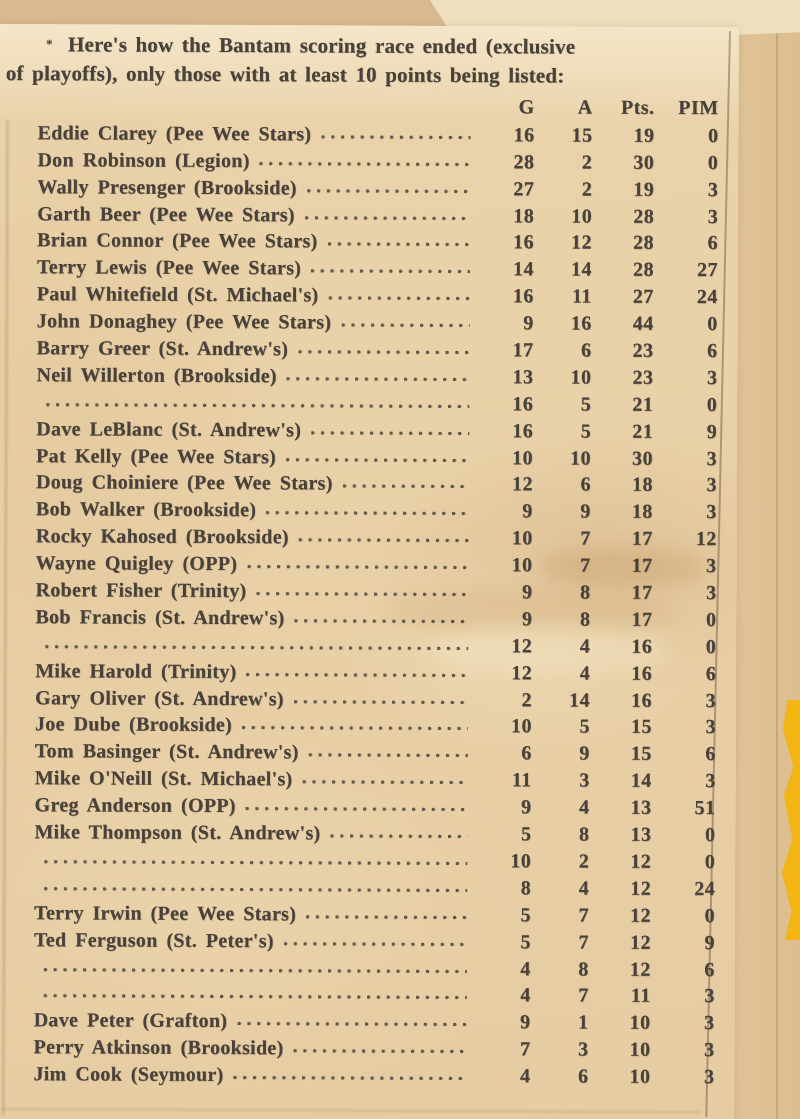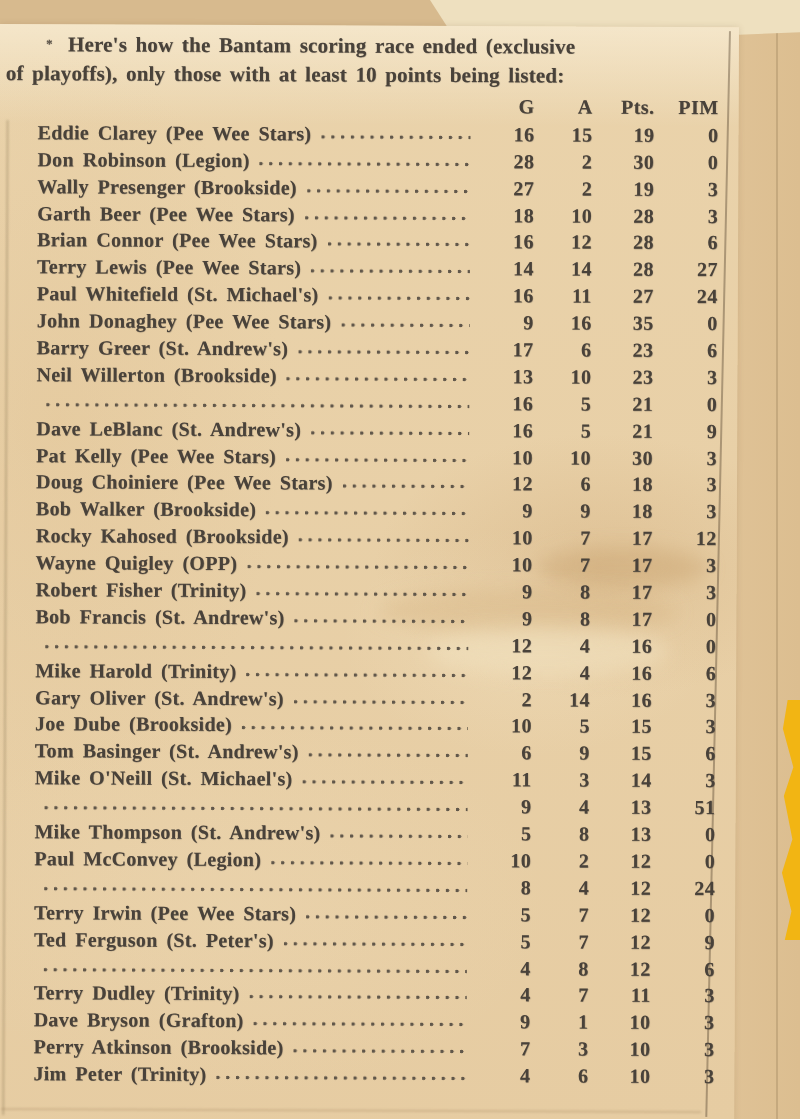--- a/index.html
+++ b/index.html
@@ -199,21 +199,21 @@
           <span class="stat">16</span>
           <span class="stat">11</span>
           <span class="stat pts">27</span>
           <span class="stat pim">24</span>
         </div>
         <div class="row">
           <span class="pname">John Donaghey (Pee Wee Stars)</span>
           <span class="leader"></span>
           <span class="stat">9</span>
           <span class="stat">16</span>
-          <span class="stat pts">35</span>
+          <span class="stat pts">44</span>
           <span class="stat pim">0</span>
         </div>
         <div class="row">
           <span class="pname">Barry Greer (St. Andrew's)</span>
           <span class="leader"></span>
           <span class="stat">17</span>
           <span class="stat">6</span>
           <span class="stat pts">23</span>
           <span class="stat pim">6</span>
         </div>
@@ -337,36 +337,36 @@
         </div>
         <div class="row">
           <span class="pname">Mike O'Neill (St. Michael's)</span>
           <span class="leader"></span>
           <span class="stat">11</span>
           <span class="stat">3</span>
           <span class="stat pts">14</span>
           <span class="stat pim">3</span>
         </div>
         <div class="row">
+          <span class="pname">Greg Anderson (OPP)</span>
           <span class="leader"></span>
           <span class="stat">9</span>
           <span class="stat">4</span>
           <span class="stat pts">13</span>
           <span class="stat pim">51</span>
         </div>
         <div class="row">
           <span class="pname">Mike Thompson (St. Andrew's)</span>
           <span class="leader"></span>
           <span class="stat">5</span>
           <span class="stat">8</span>
           <span class="stat pts">13</span>
           <span class="stat pim">0</span>
         </div>
         <div class="row">
-          <span class="pname">Paul McConvey (Legion)</span>
           <span class="leader"></span>
           <span class="stat">10</span>
           <span class="stat">2</span>
           <span class="stat pts">12</span>
           <span class="stat pim">0</span>
         </div>
         <div class="row">
           <span class="leader"></span>
           <span class="stat">8</span>
           <span class="stat">4</span>
@@ -390,45 +390,44 @@
           <span class="stat pim">9</span>
         </div>
         <div class="row">
           <span class="leader"></span>
           <span class="stat">4</span>
           <span class="stat">8</span>
           <span class="stat pts">12</span>
           <span class="stat pim">6</span>
         </div>
         <div class="row">
-          <span class="pname">Terry Dudley (Trinity)</span>
           <span class="leader"></span>
           <span class="stat">4</span>
           <span class="stat">7</span>
           <span class="stat pts">11</span>
           <span class="stat pim">3</span>
         </div>
         <div class="row">
-          <span class="pname">Dave Bryson (Grafton)</span>
+          <span class="pname">Dave Peter (Grafton)</span>
           <span class="leader"></span>
           <span class="stat">9</span>
           <span class="stat">1</span>
           <span class="stat pts">10</span>
           <span class="stat pim">3</span>
         </div>
         <div class="row">
           <span class="pname">Perry Atkinson (Brookside)</span>
           <span class="leader"></span>
           <span class="stat">7</span>
           <span class="stat">3</span>
           <span class="stat pts">10</span>
           <span class="stat pim">3</span>
         </div>
         <div class="row">
-          <span class="pname">Jim Peter (Trinity)</span>
+          <span class="pname">Jim Cook (Seymour)</span>
           <span class="leader"></span>
           <span class="stat">4</span>
           <span class="stat">6</span>
           <span class="stat pts">10</span>
           <span class="stat pim">3</span>
         </div>
       </div>
   </div>
 </div>
 

